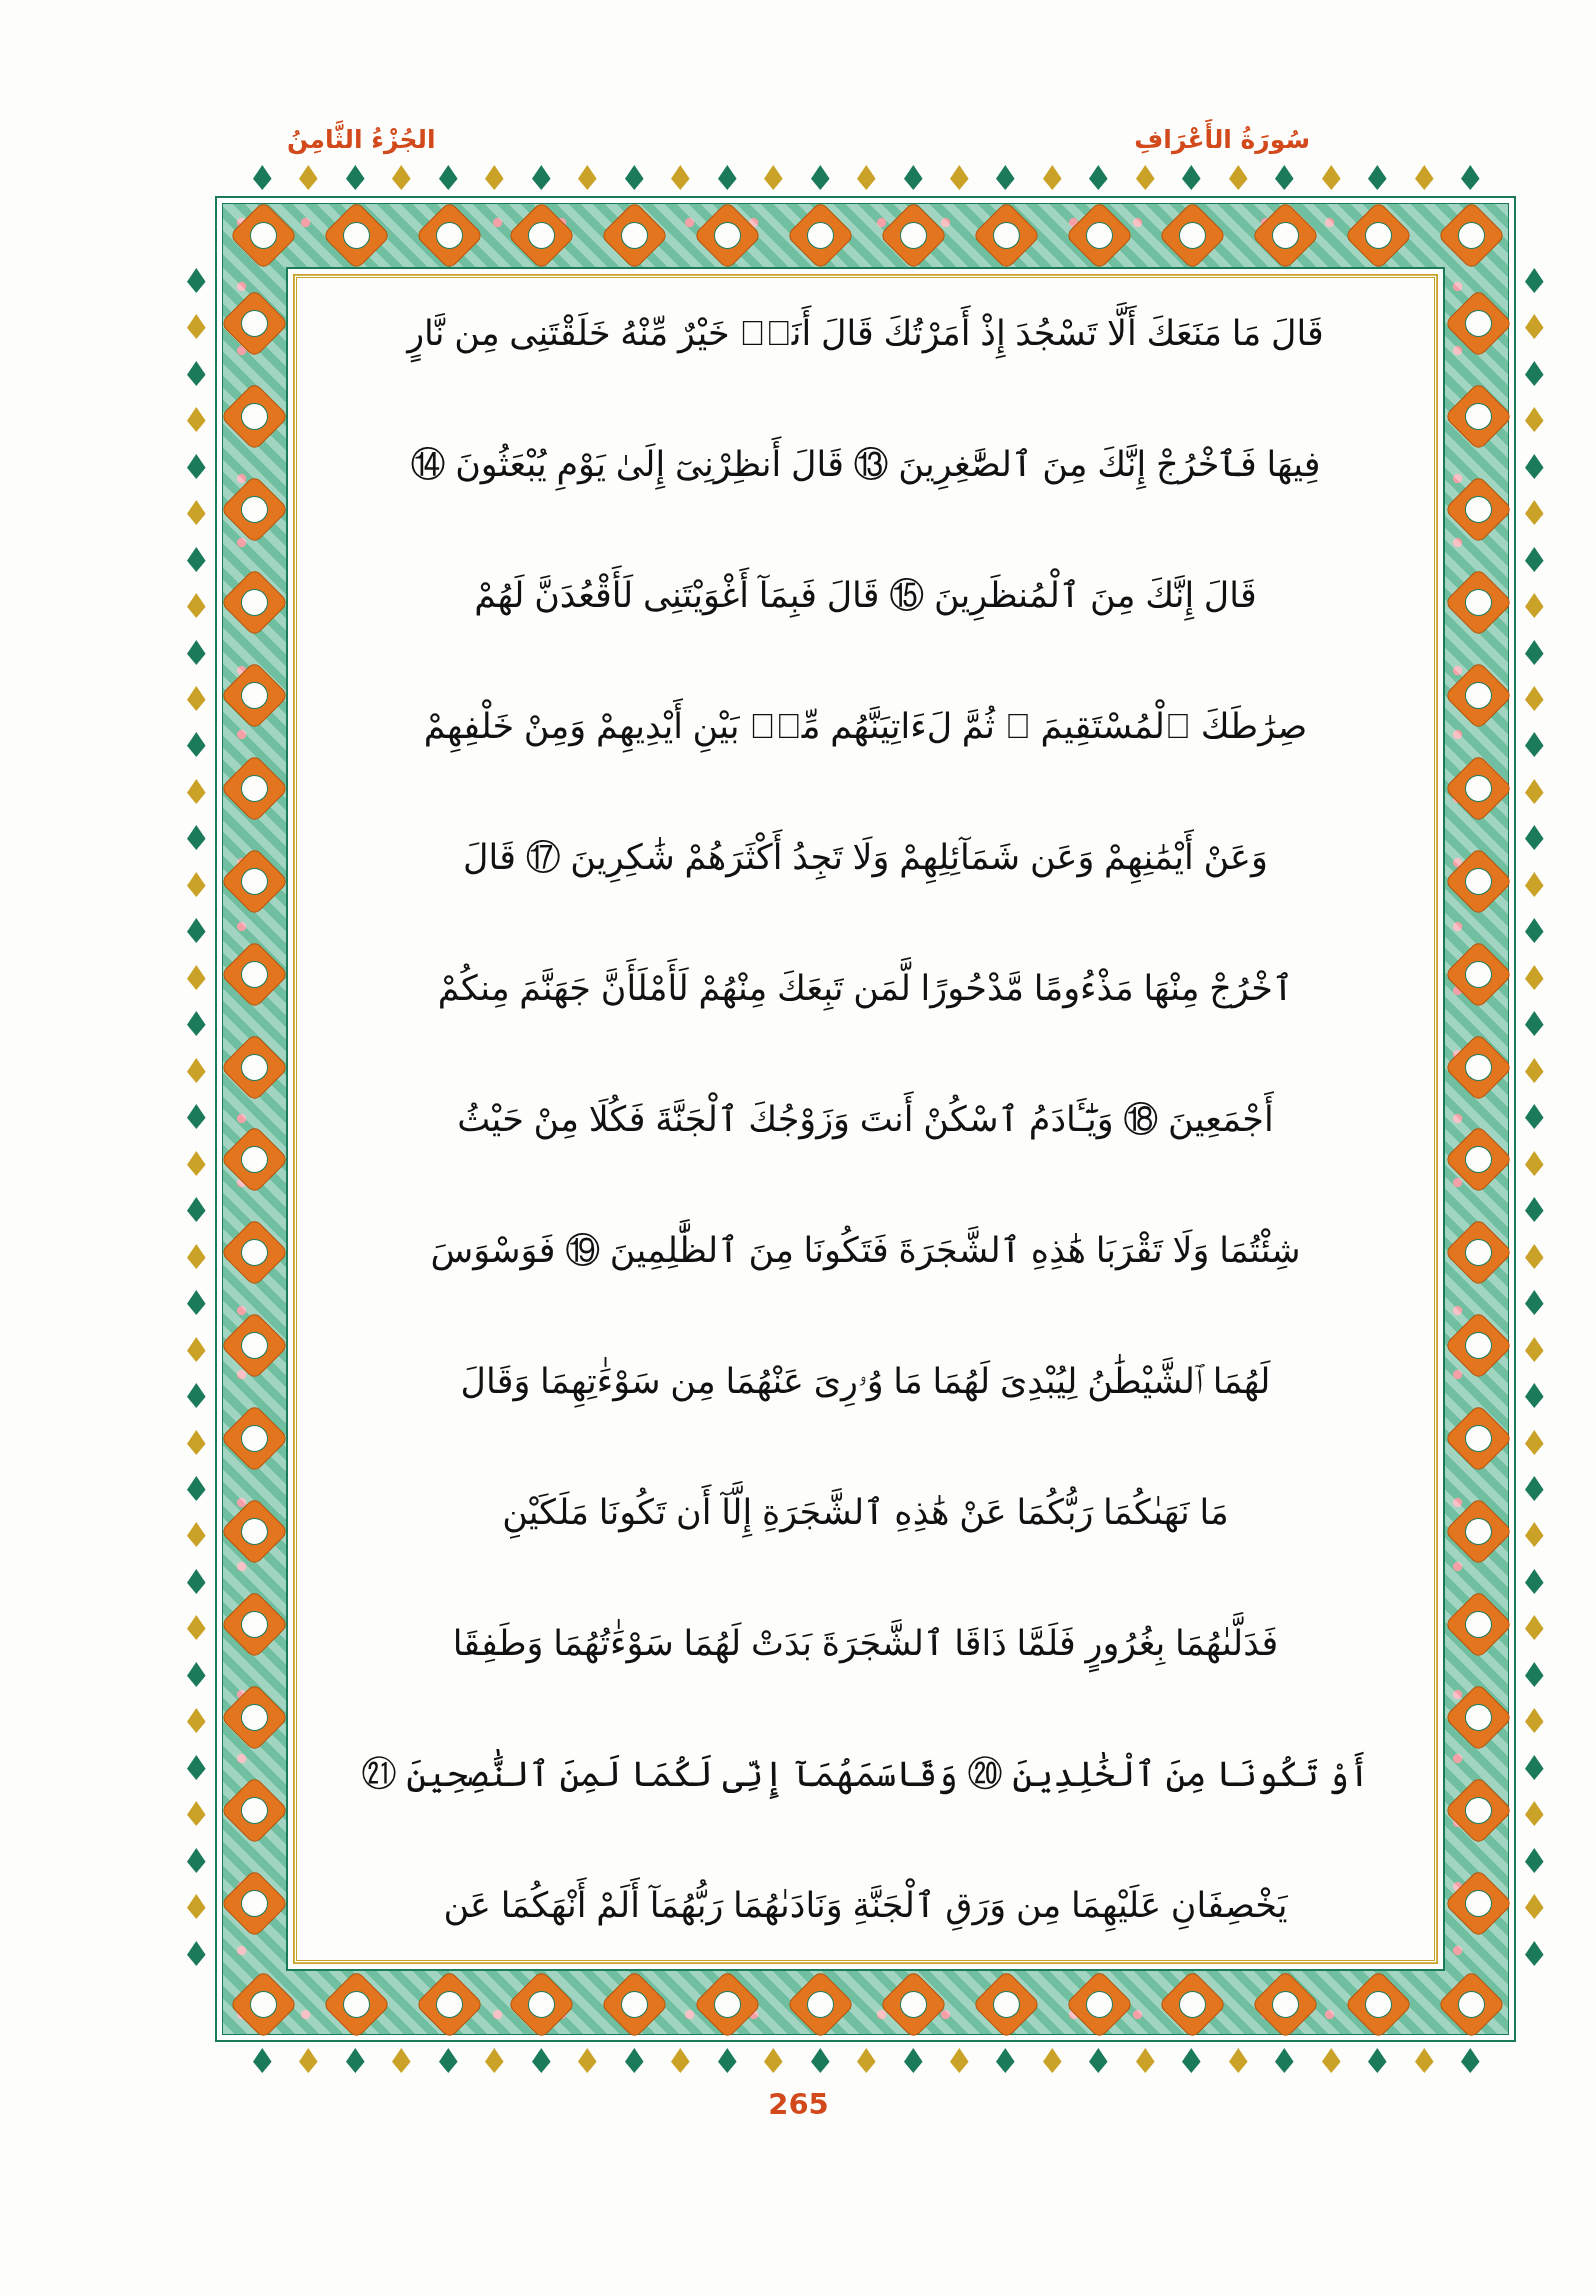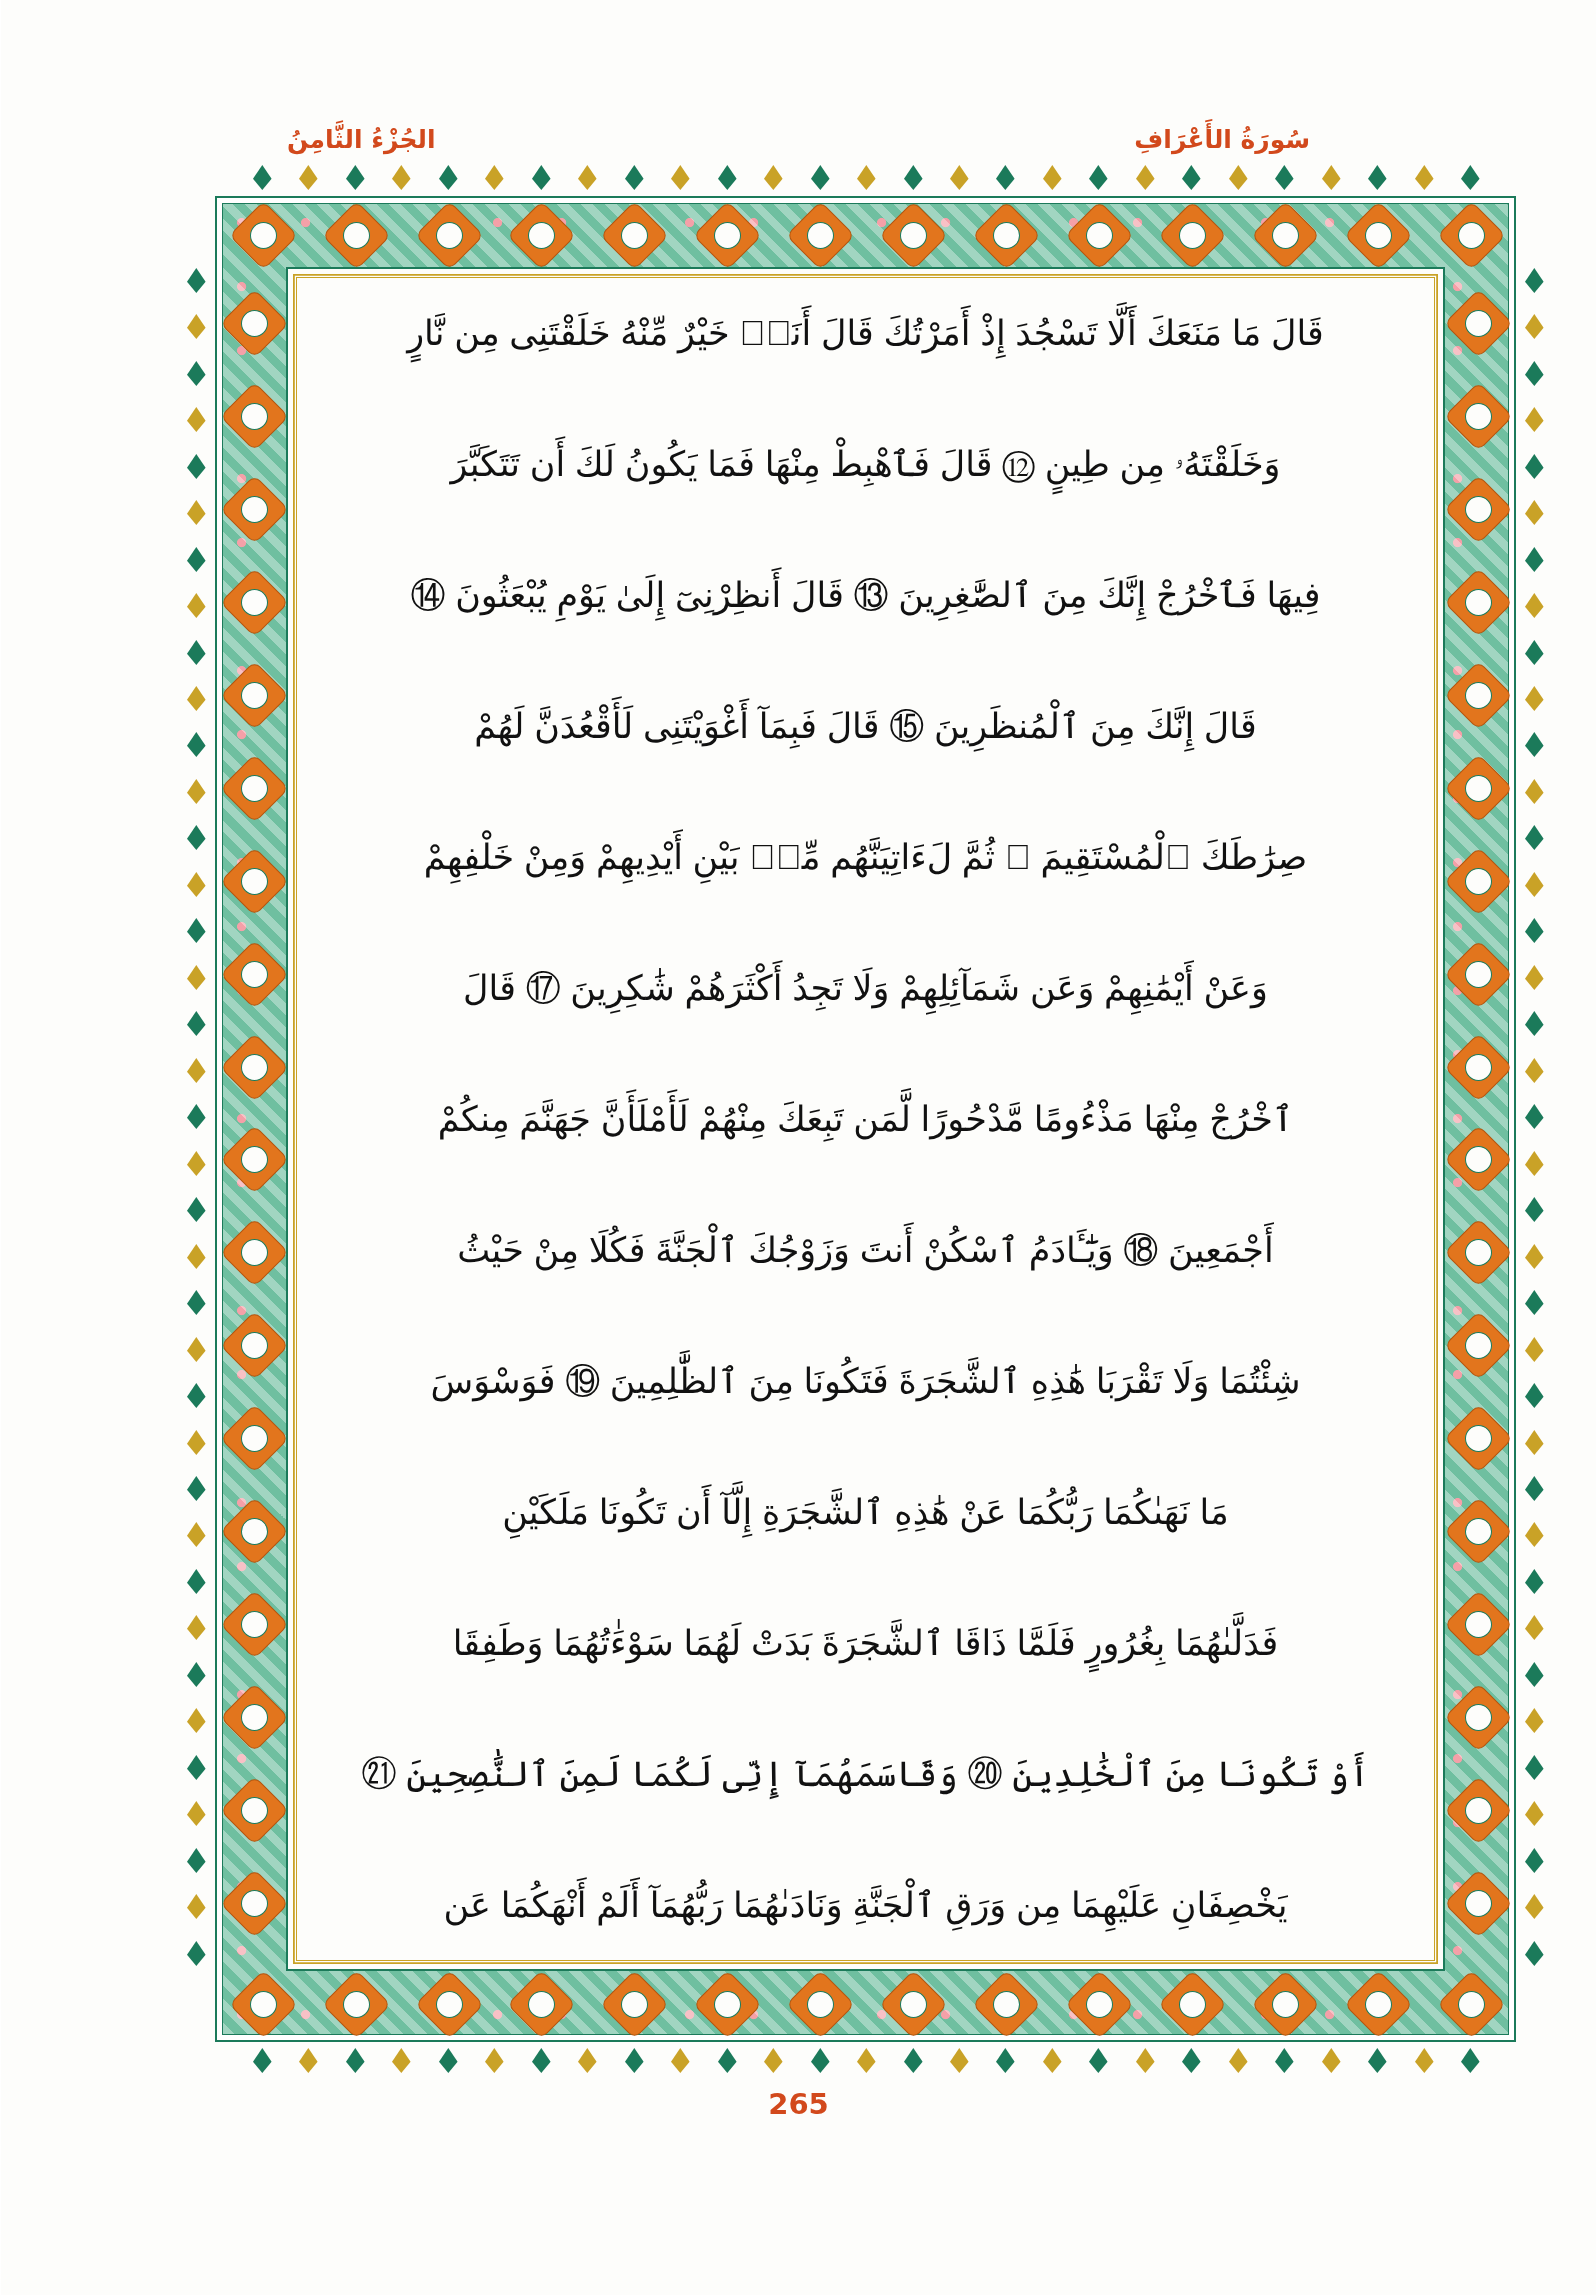--- a/index.html
+++ b/index.html
@@ -167,28 +167,28 @@
   </div>
 
   <div class="frame">
     <div class="frame-outer"></div>
     <div class="band"></div>
     <div class="inner-white"></div>
     <div class="gold-line"></div>
 
     <div class="text-area">
         <div class="line">قَالَ مَا مَنَعَكَ أَلَّا تَسْجُدَ إِذْ أَمَرْتُكَ قَالَ أَنَا۠ خَيْرٌ مِّنْهُ خَلَقْتَنِى مِن نَّارٍ</div>
-        <div class="line">وَخَلَقْتَهُۥ مِن طِينٍ ⑫ قَالَ فَٱهْبِطْ مِنْهَا فَمَا يَكُونُ لَكَ أَن تَتَكَبَّرَ</div>
         <div class="line">فِيهَا فَٱخْرُجْ إِنَّكَ مِنَ ٱلصَّٰغِرِينَ ⑬ قَالَ أَنظِرْنِىٓ إِلَىٰ يَوْمِ يُبْعَثُونَ ⑭</div>
         <div class="line">قَالَ إِنَّكَ مِنَ ٱلْمُنظَرِينَ ⑮ قَالَ فَبِمَآ أَغْوَيْتَنِى لَأَقْعُدَنَّ لَهُمْ</div>
         <div class="line">صِرَٰطَكَ ٱلْمُسْتَقِيمَ ⑯ ثُمَّ لَءَاتِيَنَّهُم مِّنۢ بَيْنِ أَيْدِيهِمْ وَمِنْ خَلْفِهِمْ</div>
         <div class="line">وَعَنْ أَيْمَٰنِهِمْ وَعَن شَمَآئِلِهِمْ وَلَا تَجِدُ أَكْثَرَهُمْ شَٰكِرِينَ ⑰ قَالَ</div>
         <div class="line">ٱخْرُجْ مِنْهَا مَذْءُومًا مَّدْحُورًا لَّمَن تَبِعَكَ مِنْهُمْ لَأَمْلَأَنَّ جَهَنَّمَ مِنكُمْ</div>
         <div class="line">أَجْمَعِينَ ⑱ وَيَٰٓـَٔادَمُ ٱسْكُنْ أَنتَ وَزَوْجُكَ ٱلْجَنَّةَ فَكُلَا مِنْ حَيْثُ</div>
         <div class="line">شِئْتُمَا وَلَا تَقْرَبَا هَٰذِهِ ٱلشَّجَرَةَ فَتَكُونَا مِنَ ٱلظَّٰلِمِينَ ⑲ فَوَسْوَسَ</div>
+        <div class="line">لَهُمَا ٱلشَّيْطَٰنُ لِيُبْدِىَ لَهُمَا مَا وُۥرِىَ عَنْهُمَا مِن سَوْءَٰتِهِمَا وَقَالَ</div>
         <div class="line">مَا نَهَىٰكُمَا رَبُّكُمَا عَنْ هَٰذِهِ ٱلشَّجَرَةِ إِلَّآ أَن تَكُونَا مَلَكَيْنِ</div>
         <div class="line">فَدَلَّىٰهُمَا بِغُرُورٍ فَلَمَّا ذَاقَا ٱلشَّجَرَةَ بَدَتْ لَهُمَا سَوْءَٰتُهُمَا وَطَفِقَا</div>
         <div class="line">أَوْ تَكُونَا مِنَ ٱلْخَٰلِدِينَ ⑳ وَقَاسَمَهُمَآ إِنِّى لَكُمَا لَمِنَ ٱلنَّٰصِحِينَ ㉑</div>
         <div class="line">يَخْصِفَانِ عَلَيْهِمَا مِن وَرَقِ ٱلْجَنَّةِ وَنَادَىٰهُمَا رَبُّهُمَآ أَلَمْ أَنْهَكُمَا عَن</div>
       </div>
   <div class="medallion" style="left: 24px; top: 15px;"></div>
       <div class="medallion" style="left: 24px; top: 1784px;"></div>
       <div class="medallion" style="left: 117px; top: 15px;"></div>
       <div class="medallion" style="left: 117px; top: 1784px;"></div>
       <div class="medallion" style="left: 210px; top: 15px;"></div>

